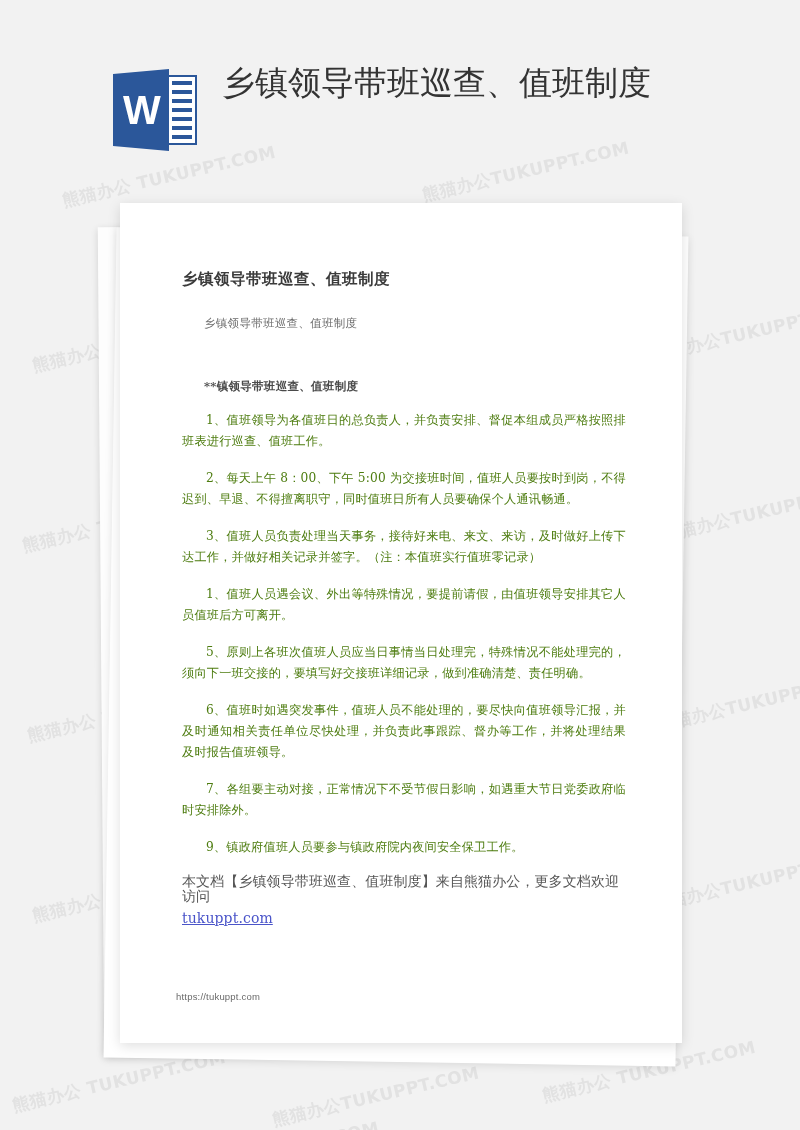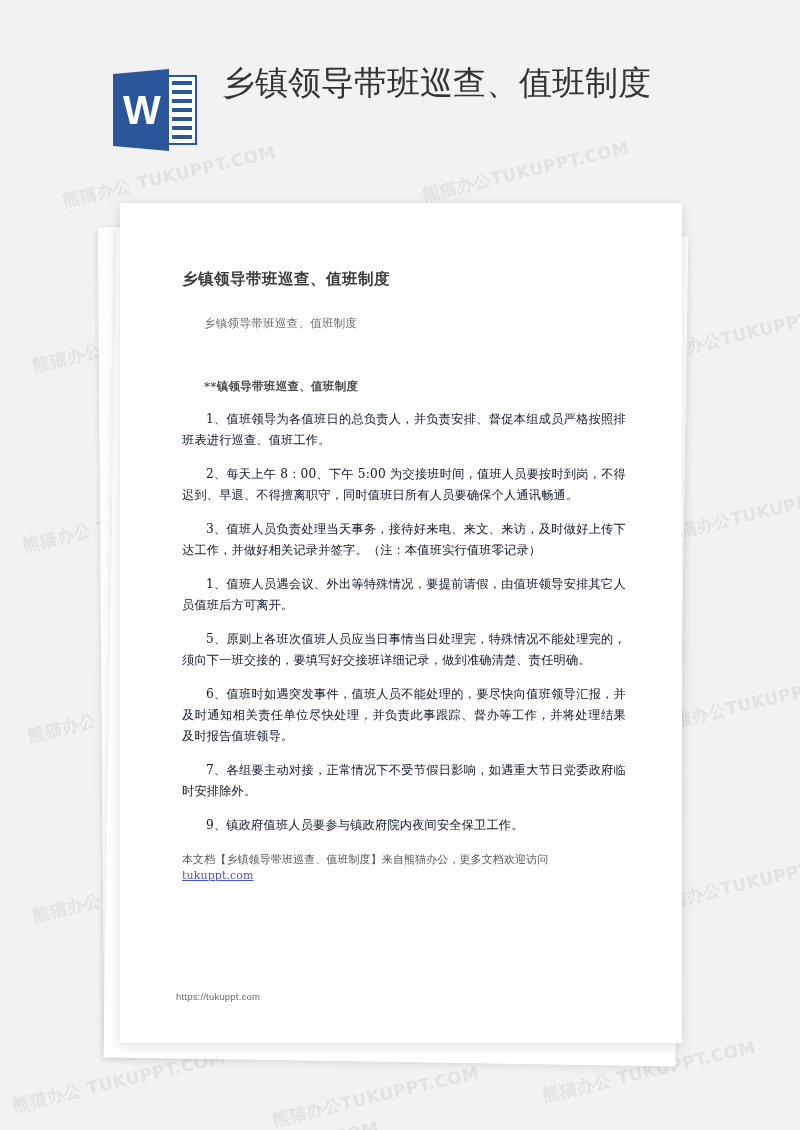--- a/index.html
+++ b/index.html
@@ -162,39 +162,39 @@
   }
   .doc-sub.strong {
     color: #4a4a4a;
     font-weight: bold;
     margin-top: 48px;
   }
   .doc-para {
     font-family: "DejaVu Serif", "Liberation Serif", serif;
     font-size: 12.2px;
     line-height: 21px;
-    color: #0f172a;
-    margin: 0 0 13px 0;
+    color: #4d7c0f;
+    margin: 16px 0 13px 0;
     text-indent: 24px;
     text-align: justify;
     letter-spacing: 0.2px;
   }
   #doc-footnote {
     font-family: "DejaVu Serif", "Liberation Serif", serif;
-    font-size: 11px;
+    font-size: 14px;
     line-height: 15px;
     color: #555555;
     margin: 16px 0 0 0;
     letter-spacing: 0.1px;
   }
   #doc-footnote-link {
     color: #4a54c9;
     text-decoration: underline;
     display: inline-block;
-    margin-top: 1px;
+    margin-top: 7px;
   }
   #doc-bottom-url {
     position: absolute;
     left: 56px;
     top: 788px;
     font-family: "Liberation Sans", sans-serif;
     font-size: 9.5px;
     color: #6a6a6a;
     letter-spacing: 0.2px;
   }

